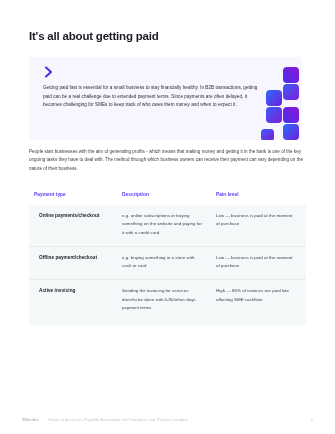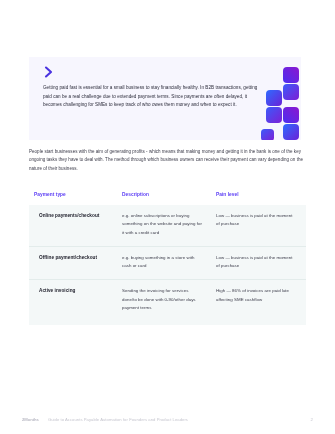--- a/index.html
+++ b/index.html
@@ -171,20 +171,21 @@
     margin-left: auto;
     font-size: 4.4px;
     color: #c6c6cf;
   }
 </style>
 </head>
 <body>
 
 <div class="page">
 
+  <h1 class="page-title">It's all about getting paid</h1>
 
   <div class="callout">
     <span class="callout-chevron">
       <svg width="12" height="14" viewBox="0 0 12 14" fill="none" aria-hidden="true">
         <path d="M3 2.5 L8 7 L3 11.5" stroke="#4a32e0" stroke-width="2.1" stroke-linecap="round" stroke-linejoin="round"></path>
       </svg>
     </span>
     <p class="callout-text">Getting paid fast is essential for a small business to stay financially healthy. In B2B transactions, getting paid can be a real challenge due to extended payment terms. Since payments are often delayed, it becomes challenging for SMEs to keep track of who owes them money and when to expect it.</p>
 
     <svg class="puzzle" viewBox="0 0 46 74" aria-hidden="true">

